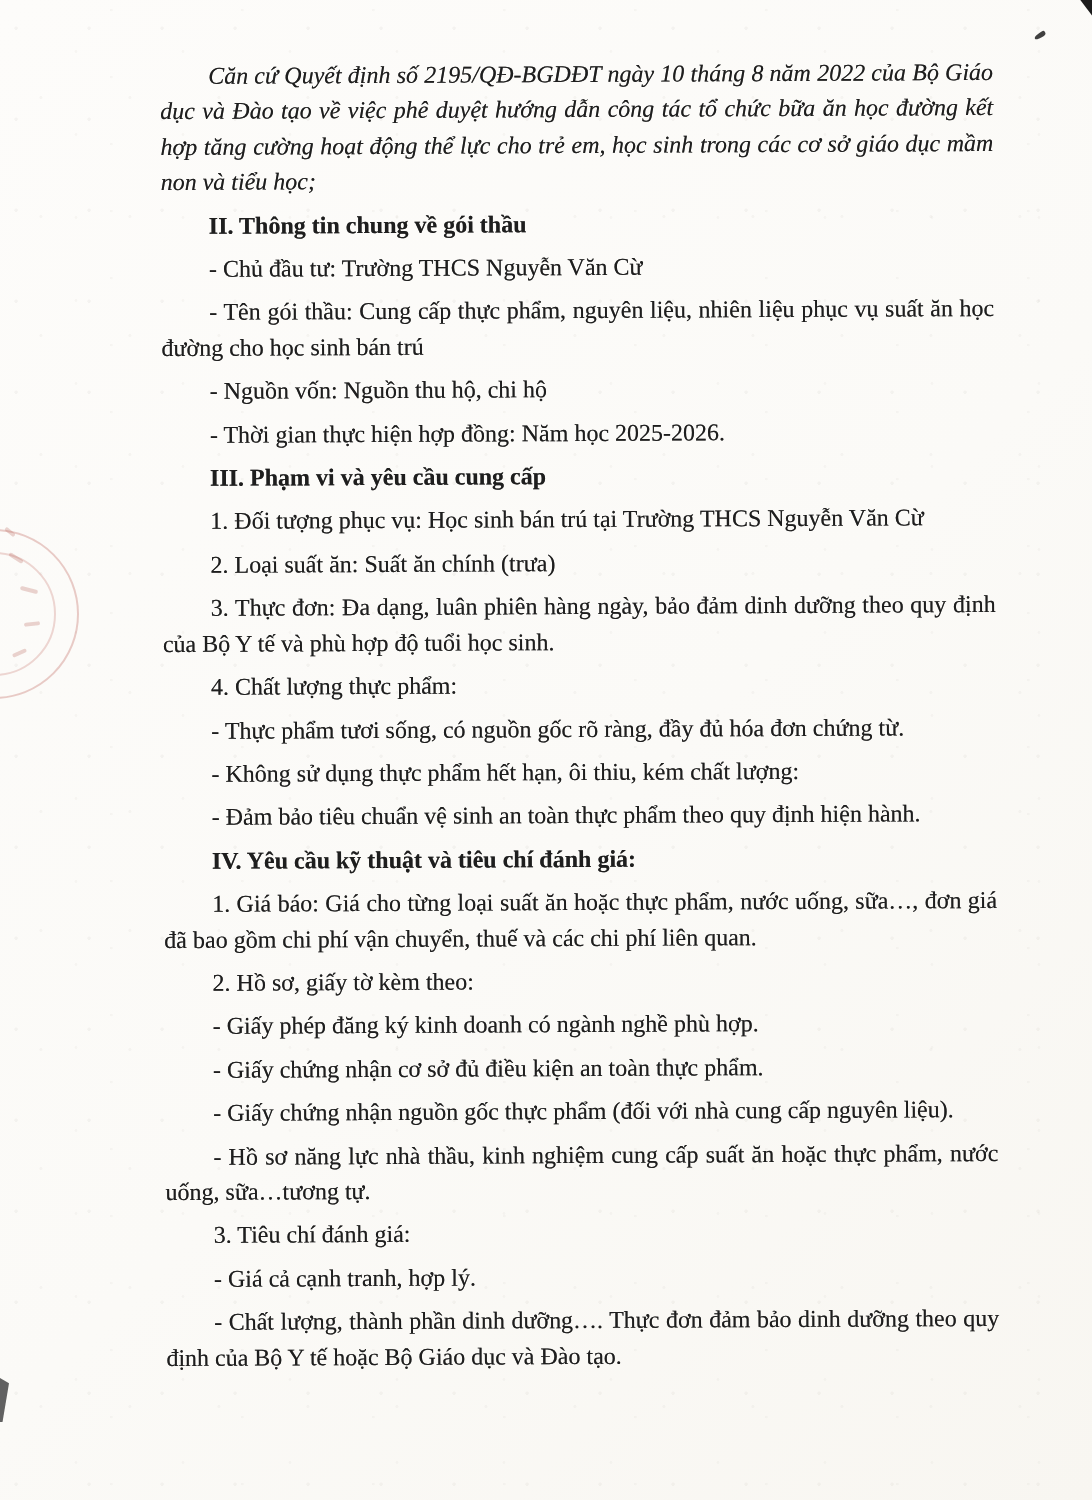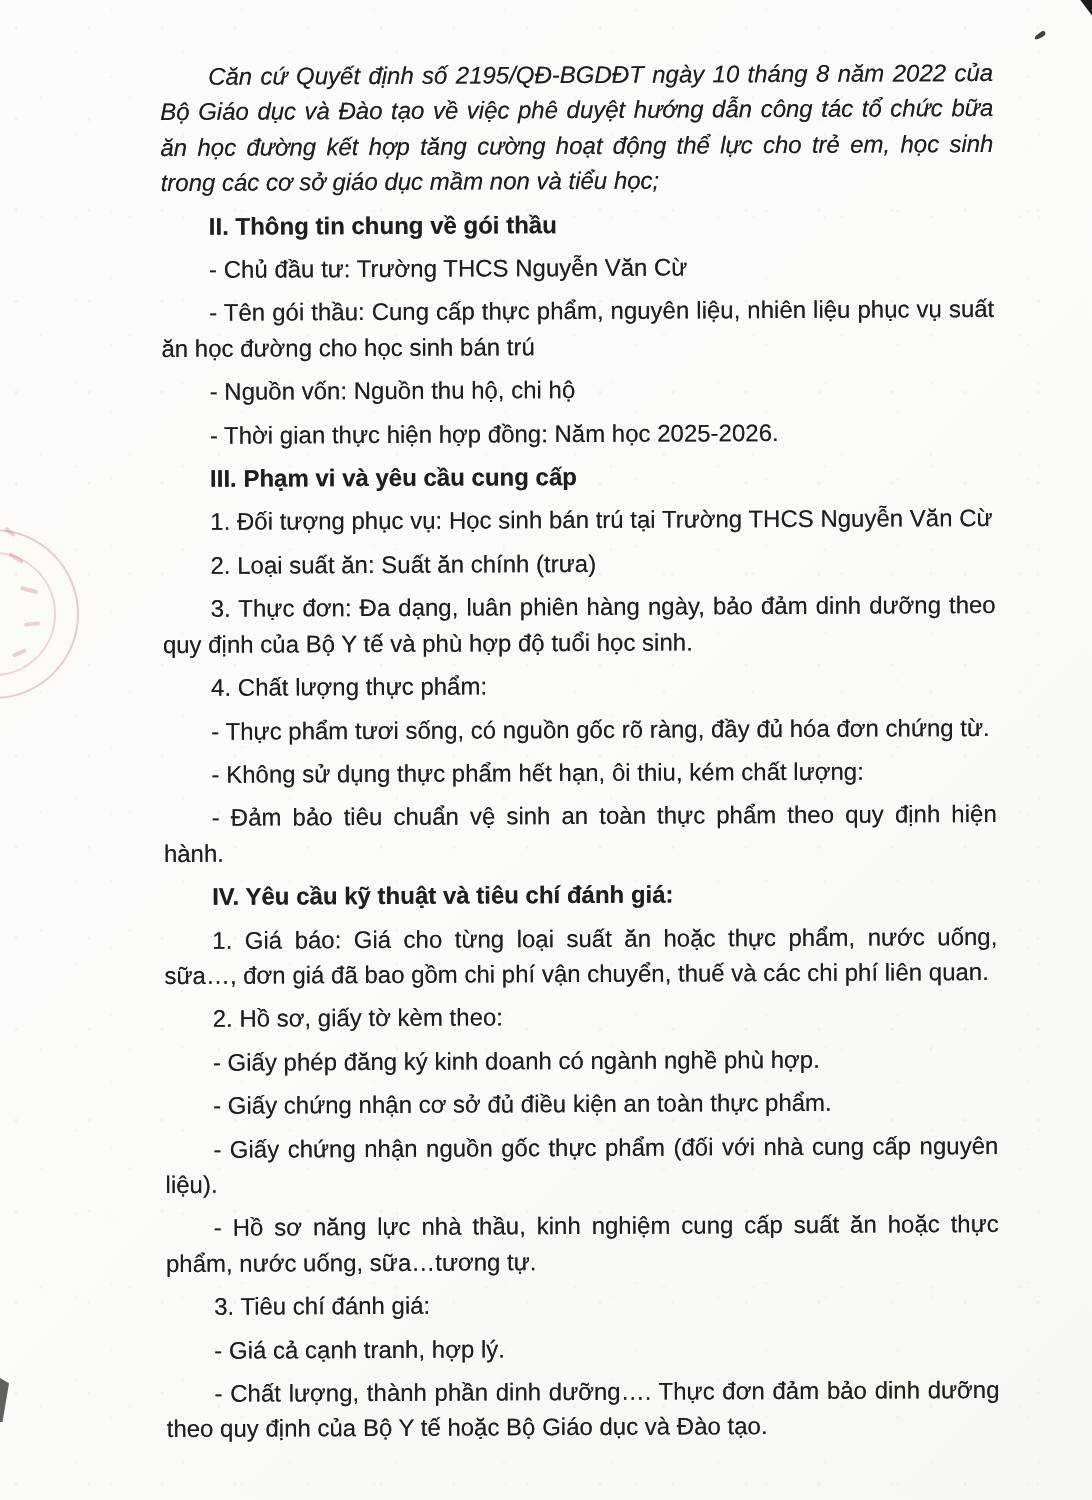--- a/index.html
+++ b/index.html
@@ -7,21 +7,21 @@
     padding: 0;
     background: #e9e7e2;
   }
   .page {
     position: relative;
     width: 1092px;
     height: 1500px;
     margin: 0 auto;
     overflow: hidden;
     background: linear-gradient(135deg, #fdfcfa 0%, #fbfaf7 55%, #f8f6f1 100%);
-    font-family: Liberation Sans, sans-serif;
+    font-family: Liberation Serif, serif;
     color: #1e1e1e;
   }
   
   .page::before {
     content: "";
     position: absolute;
     inset: 0;
     pointer-events: none;
     background-image:
       radial-gradient(circle at 22% 31%, rgba(175,170,158,0.10) 0 1.4px, transparent 2px),

